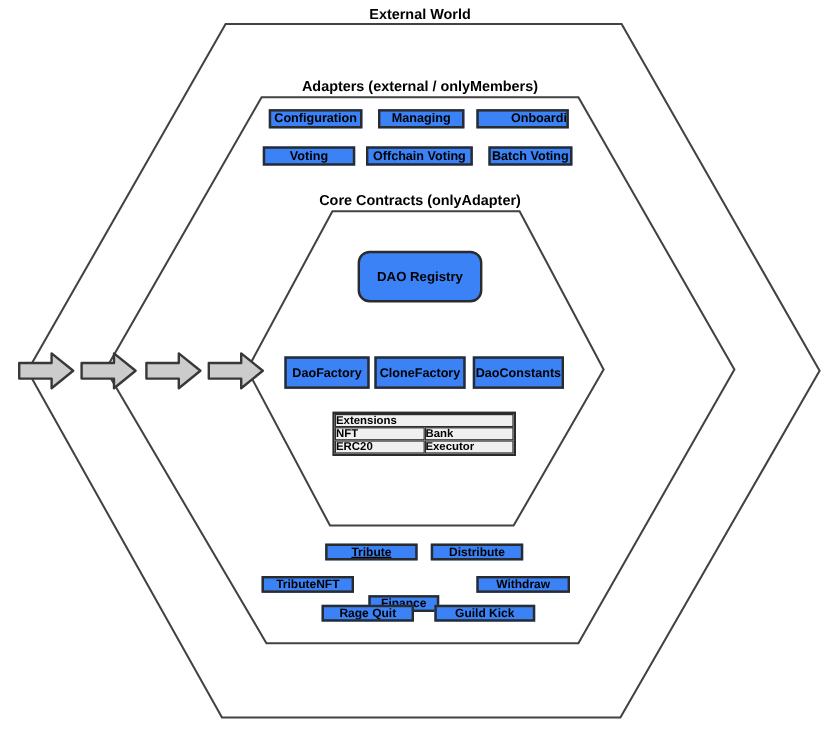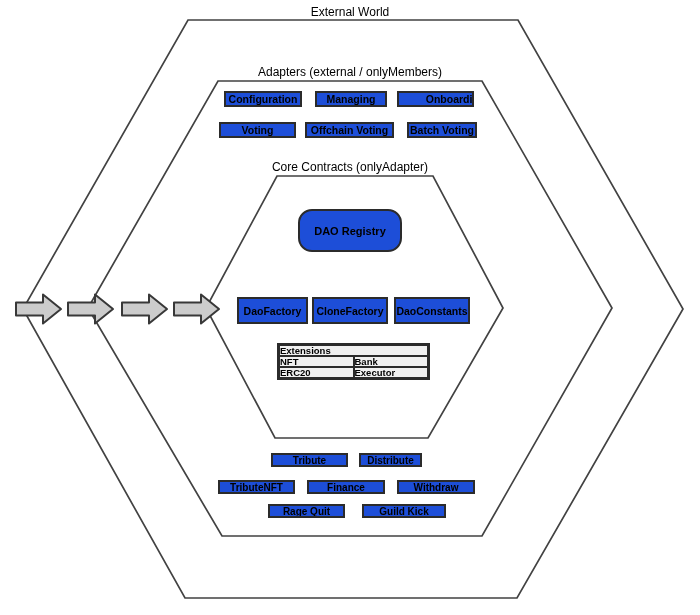--- a/index.html
+++ b/index.html
@@ -5,25 +5,25 @@
   html,body{margin:0;padding:0;background:#ffffff;}
   .canvas{
     position:relative;width:700px;height:615px;background:#ffffff;
     font-family:"Liberation Sans",sans-serif;color:#000;overflow:hidden;
   }
   .shape-layer{position:absolute;left:0;top:0;}
   .hex{fill:none;stroke:#424242;stroke-width:1.7;}
   .flow-arrow{fill:#cccccc;stroke:#383838;stroke-width:2;stroke-linejoin:round;}
   .ring-label{
     position:absolute;left:0;width:700px;text-align:center;
-    font-weight:normal;font-size:12px;white-space:nowrap;
+    font-weight:bold;font-size:12px;white-space:nowrap;
   }
   .box{
     position:absolute;box-sizing:border-box;
-    border:2px solid #2b2b2b;background:#1d4ed8;
+    border:2px solid #2b2b2b;background:#3b82f6;
     display:flex;align-items:center;justify-content:center;
     font-weight:bold;font-size:10.5px;white-space:nowrap;overflow:hidden;
   }
   .box.thin{font-size:10px;}
   .registry{border-radius:10px;font-size:11px;}
   .ext-table{
     position:absolute;left:277px;top:343px;width:153px;
     box-sizing:border-box;border:2px solid #2b2b2b;background:#ffffff;
     display:grid;grid-template-columns:1fr 1fr;gap:0;
   }
@@ -54,36 +54,36 @@
   <div class="ring-label" style="top:160px;">Core Contracts (onlyAdapter)</div>
 
   <div class="box" style="left:224px;top:91px;width:78px;height:16px;">Configuration</div>
   <div class="box" style="left:315px;top:91px;width:72px;height:16px;">Managing</div>
   <div class="box" style="left:397px;top:91px;width:77px;height:16px;padding-left:40px;">Onboarding</div>
 
   <div class="box" style="left:219px;top:122px;width:77px;height:16px;">Voting</div>
   <div class="box" style="left:305px;top:122px;width:89px;height:16px;">Offchain Voting</div>
   <div class="box" style="left:407px;top:122px;width:70px;height:16px;">Batch Voting</div>
 
-  <div class="box registry" style="left:298px;top:209px;width:104px;height:43px;border-radius:14px;">DAO Registry</div>
+  <div class="box registry" style="left:298px;top:209px;width:104px;height:43px;">DAO Registry</div>
   <div class="box" style="left:237px;top:297px;width:71px;height:27px;">DaoFactory</div>
   <div class="box" style="left:312px;top:297px;width:76px;height:27px;">CloneFactory</div>
   <div class="box" style="left:394px;top:297px;width:76px;height:27px;">DaoConstants</div>
 
   <div class="ext-table">
     <div class="ext-cell span2">Extensions</div>
     <div class="ext-cell">NFT</div>
     <div class="ext-cell">Bank</div>
     <div class="ext-cell">ERC20</div>
     <div class="ext-cell">Executor</div>
   </div>
 
   <div class="box thin" style="left:271px;top:453px;width:77px;height:14px;text-decoration:underline;">Tribute</div>
-  <div class="box thin" style="left:359px;top:453px;width:63px;height:14px;">Distribute</div>
+  <div class="box thin" style="left:359px;top:453px;width:77px;height:14px;">Distribute</div>
 
   <div class="box thin" style="left:218px;top:480px;width:77px;height:14px;">TributeNFT</div>
-  <div class="box thin" style="left:307px;top:480px;width:78px;height:14px;">Finance</div>
+  <div class="box thin" style="left:307px;top:496px;width:59px;height:14px;">Finance</div>
   <div class="box thin" style="left:397px;top:480px;width:78px;height:14px;">Withdraw</div>
 
   <div class="box thin" style="left:268px;top:504px;width:77px;height:14px;">Rage Quit</div>
   <div class="box thin" style="left:362px;top:504px;width:84px;height:14px;">Guild Kick</div>
 
 </div>
 
 </body></html>

